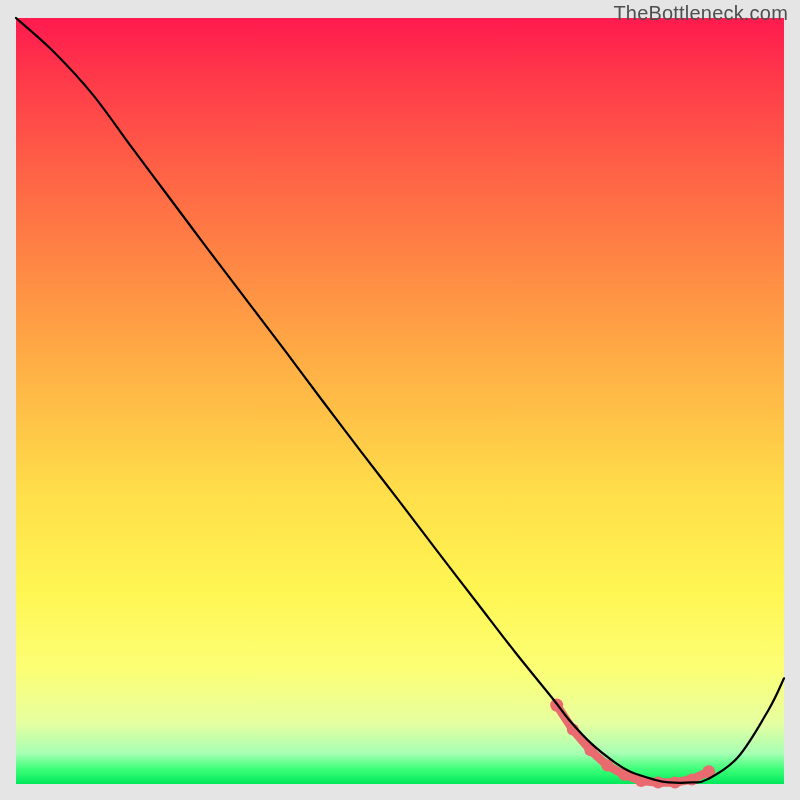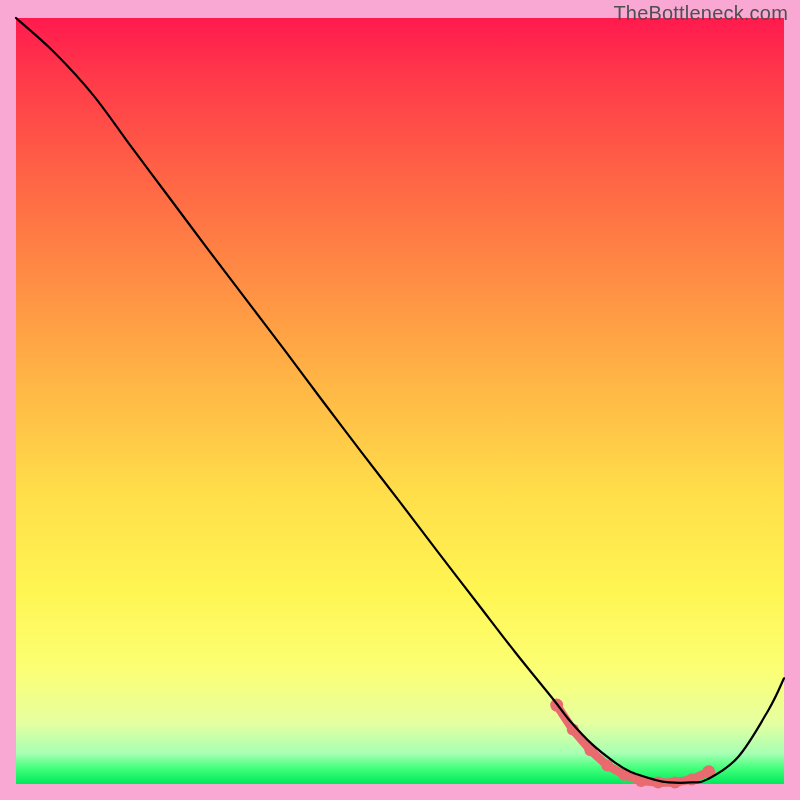--- a/index.html
+++ b/index.html
@@ -1,21 +1,21 @@
 <!DOCTYPE html>
 <html><head>
 <meta charset="utf-8">
 <style>
   * { margin: 0; padding: 0; box-sizing: border-box; }
   html, body { width: 800px; height: 800px; overflow: hidden; }
   .chart-container {
     position: relative;
     width: 800px;
     height: 800px;
-    background: #f9a8d4;
+    background: #e5e5e5;
   }
   .gradient-area {
     position: absolute;
     left: 16px;
     top: 18px;
     width: 768px;
     height: 766px;
     background: linear-gradient(
       to bottom,
       #ff1a4e 0%,

